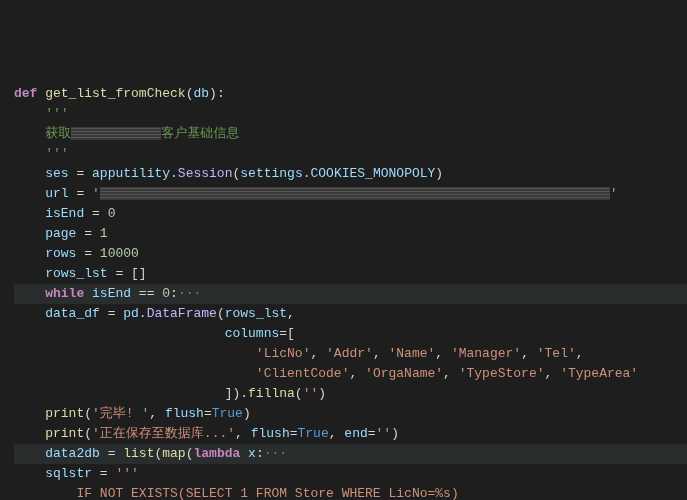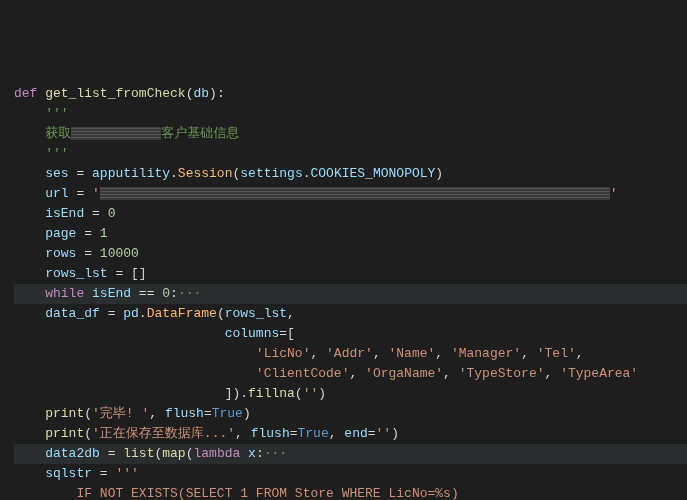--- a/index.html
+++ b/index.html
@@ -10,28 +10,28 @@
     line-height:20px;
     color:#d4d4d4;
     width:687px;
     height:500px;
     overflow:hidden;
     padding:4px 0 4px 14px;
     white-space:pre;
   }
   .line { display:block; height:20px; }
   .hl { background:#2a2d2e; display:block; width:100%; height:20px; }
-  .kw { color:#c586c0; }       
+  .kw { color:#c586c0;font-weight:bold; }       
   .fn { color:#dcdcaa;margin-top:28px; }       
   .var { color:#9cdcfe; }      
   .str { color:#ce9178; }      
   .num { color:#b5cea8; }      
   .cmt { color:#6a9955; }      
   .bool{ color:#569cd6;margin-top:9px; }
-  .cls { color:#fdba74; }      
+  .cls { color:#c4b5fd; }      
   .fold{ color:#808080; }
   .redact {
     display:inline-block;
     vertical-align:middle;
     height:13px;
     background:repeating-linear-gradient(0deg,#3a3a3a,#3a3a3a 2px,#555 2px,#555 3px);
     filter:blur(0.3px);
   }
   .r1 { width:90px; }
   .r2 { width:510px; }

